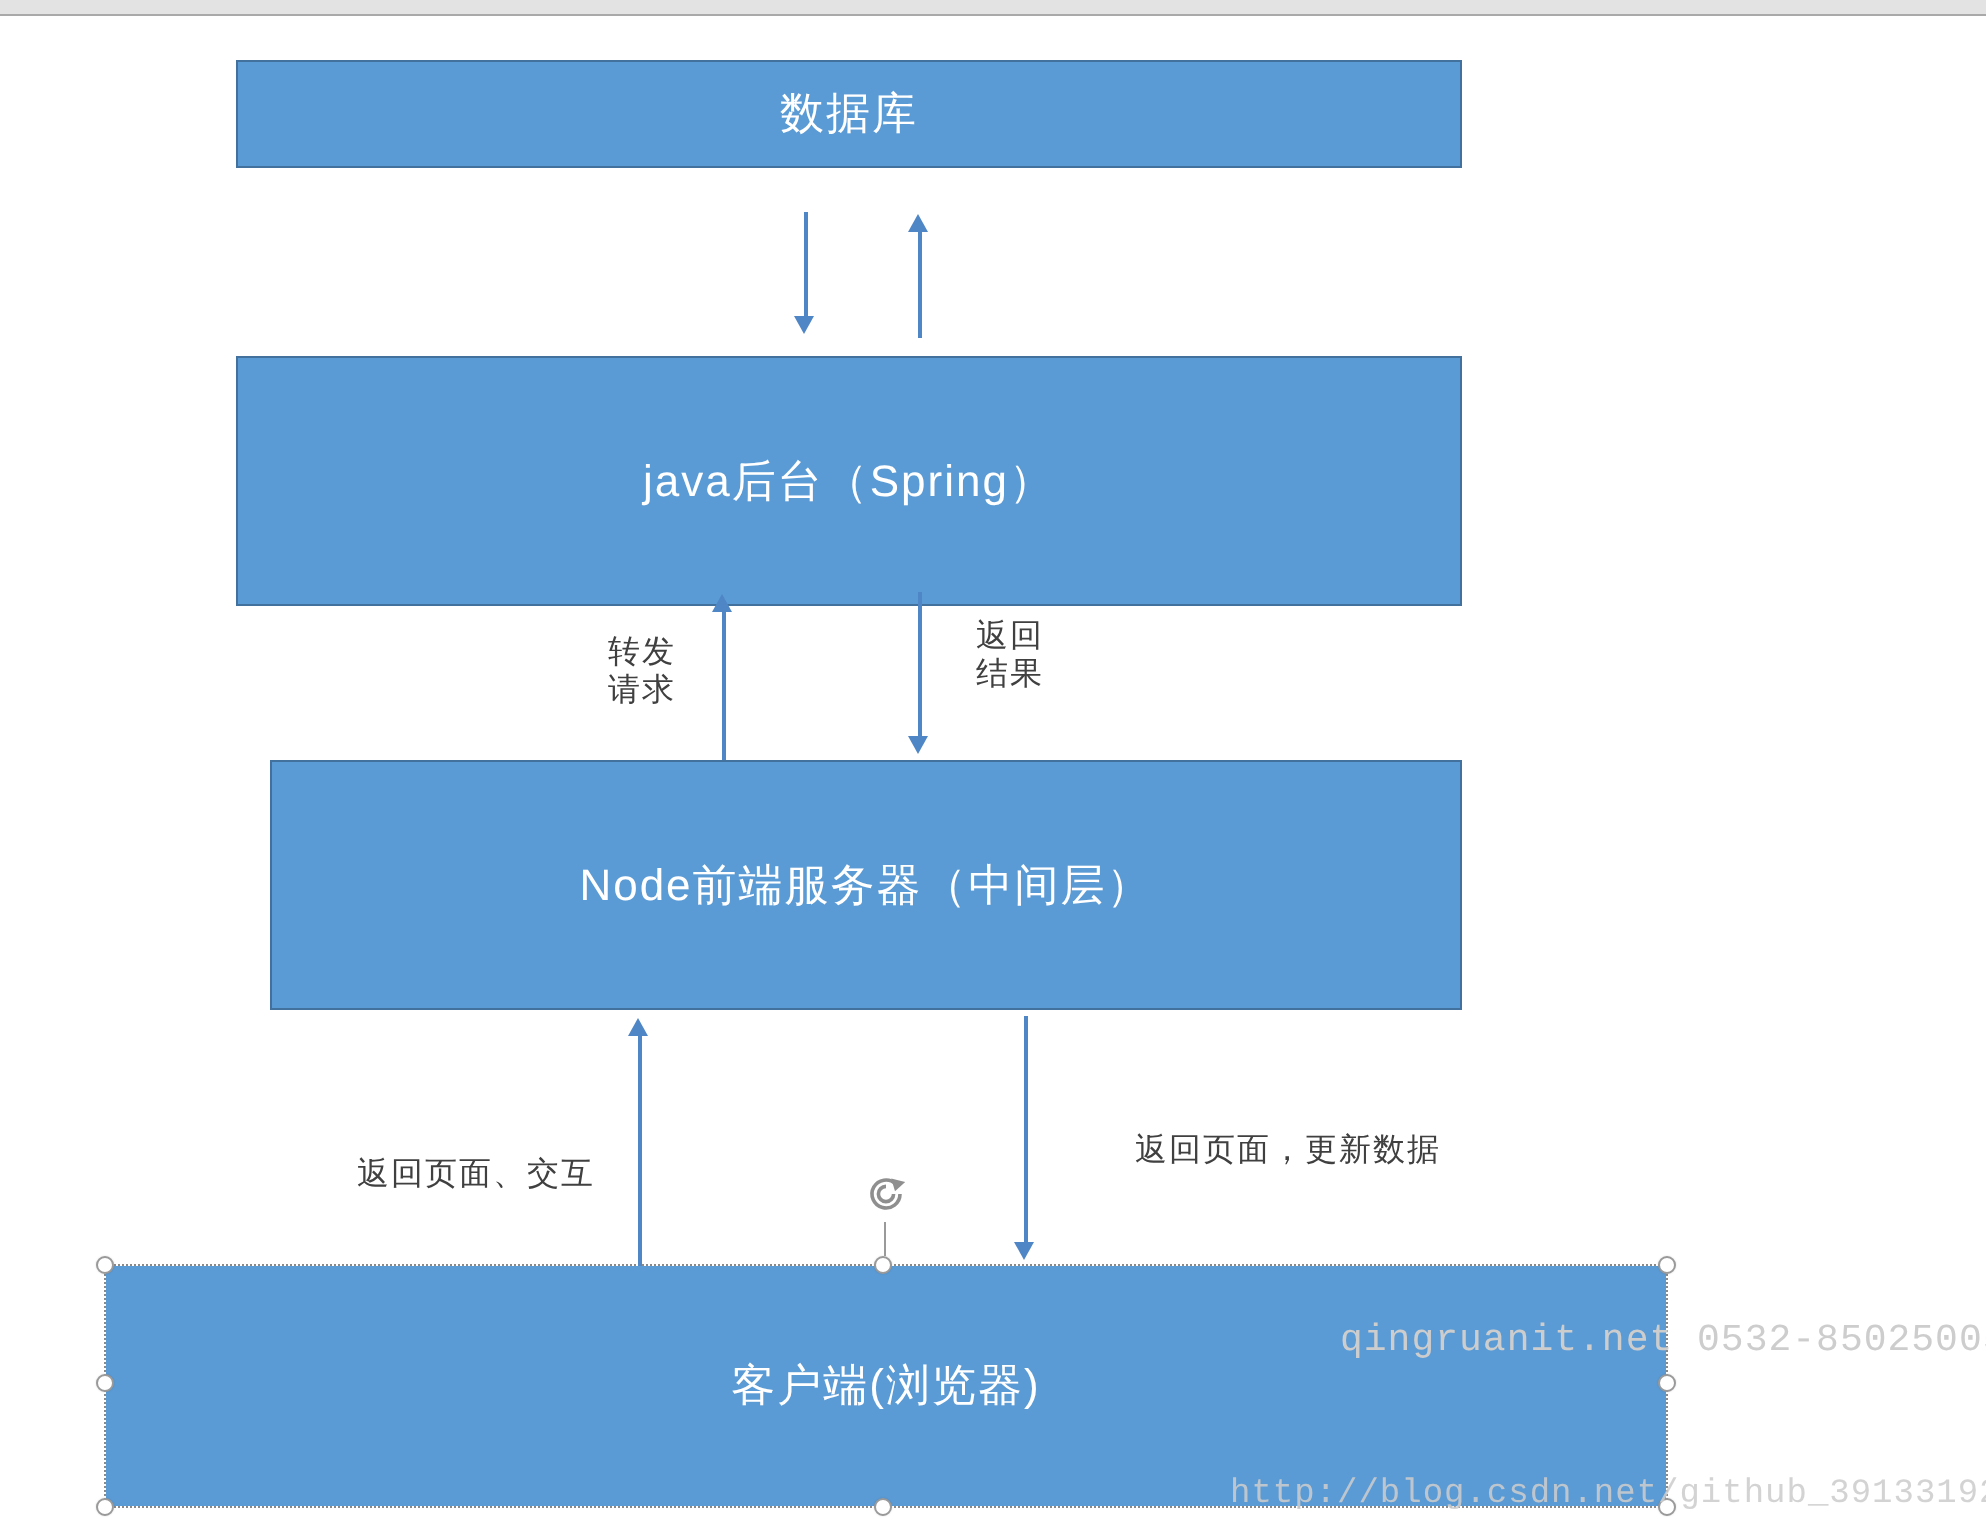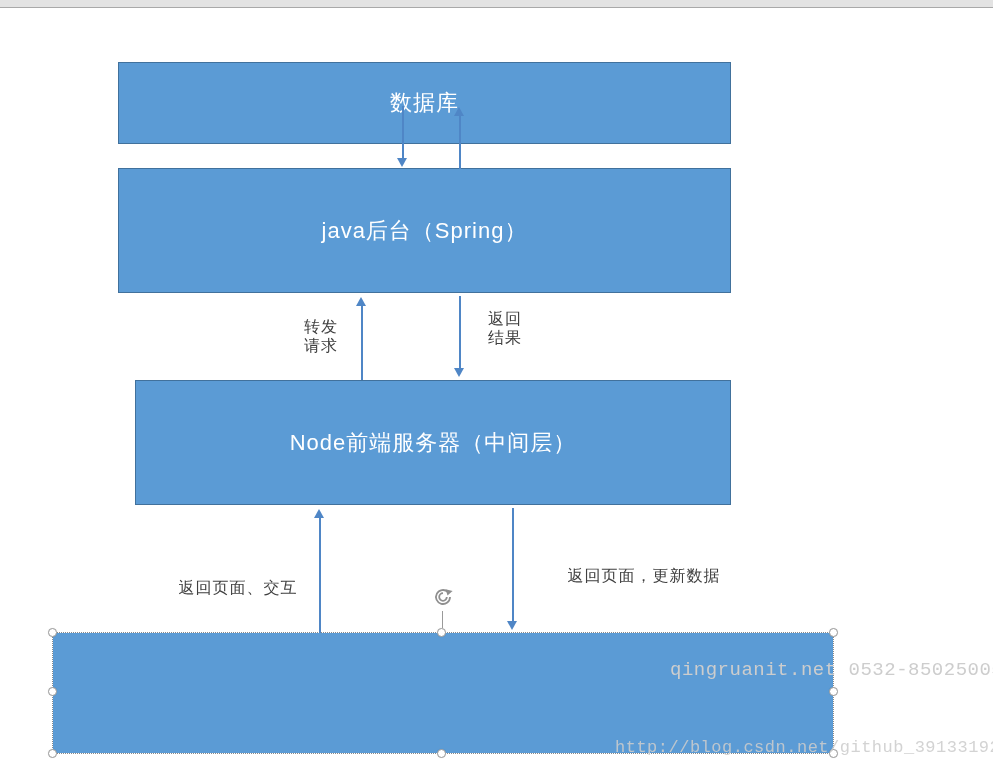--- a/index.html
+++ b/index.html
@@ -19,22 +19,22 @@
 
   
   .node {
     position:absolute;
     background:#5b9bd5;
     border:1.5px solid #41719c;
     color:#ffffff;
     display:flex; align-items:center; justify-content:center;
     font-size:22px; font-weight:400; letter-spacing:1px;
   }
-  #node-database   { left:118px; top:30px;  width:613px; height:82px;margin-top:32px;  }
-  #node-java       { left:118px; top:168px; width:613px; height:125px; }
+  #node-database   { left:118px; top:30px;  width:613px; height:54px;  }
+  #node-java       { left:118px; top:178px; width:613px; height:125px; }
   #node-middle     { left:135px; top:380px; width:596px; height:125px; }
   #node-client     { left:53px;  top:633px; width:780px; height:120px; border-color:transparent; }
 
   
   .selection-outline {
     position:absolute; inset:-2px;
     border:1px dotted #8a8a8a;
     pointer-events:none;
   }
 
@@ -117,20 +117,21 @@
 
 <div class="node" id="node-java">
   <span>java后台（Spring）</span>
 </div>
 
 <div class="node" id="node-middle">
   <span>Node前端服务器（中间层）</span>
 </div>
 
 <div class="node" id="node-client">
+  <span>客户端(浏览器)</span>
   <div class="selection-outline"></div>
   <div class="handle h-tl"></div>
   <div class="handle h-tm"></div>
   <div class="handle h-tr"></div>
   <div class="handle h-ml"></div>
   <div class="handle h-mr"></div>
   <div class="handle h-bl"></div>
   <div class="handle h-bm"></div>
   <div class="handle h-br"></div>
 </div>

